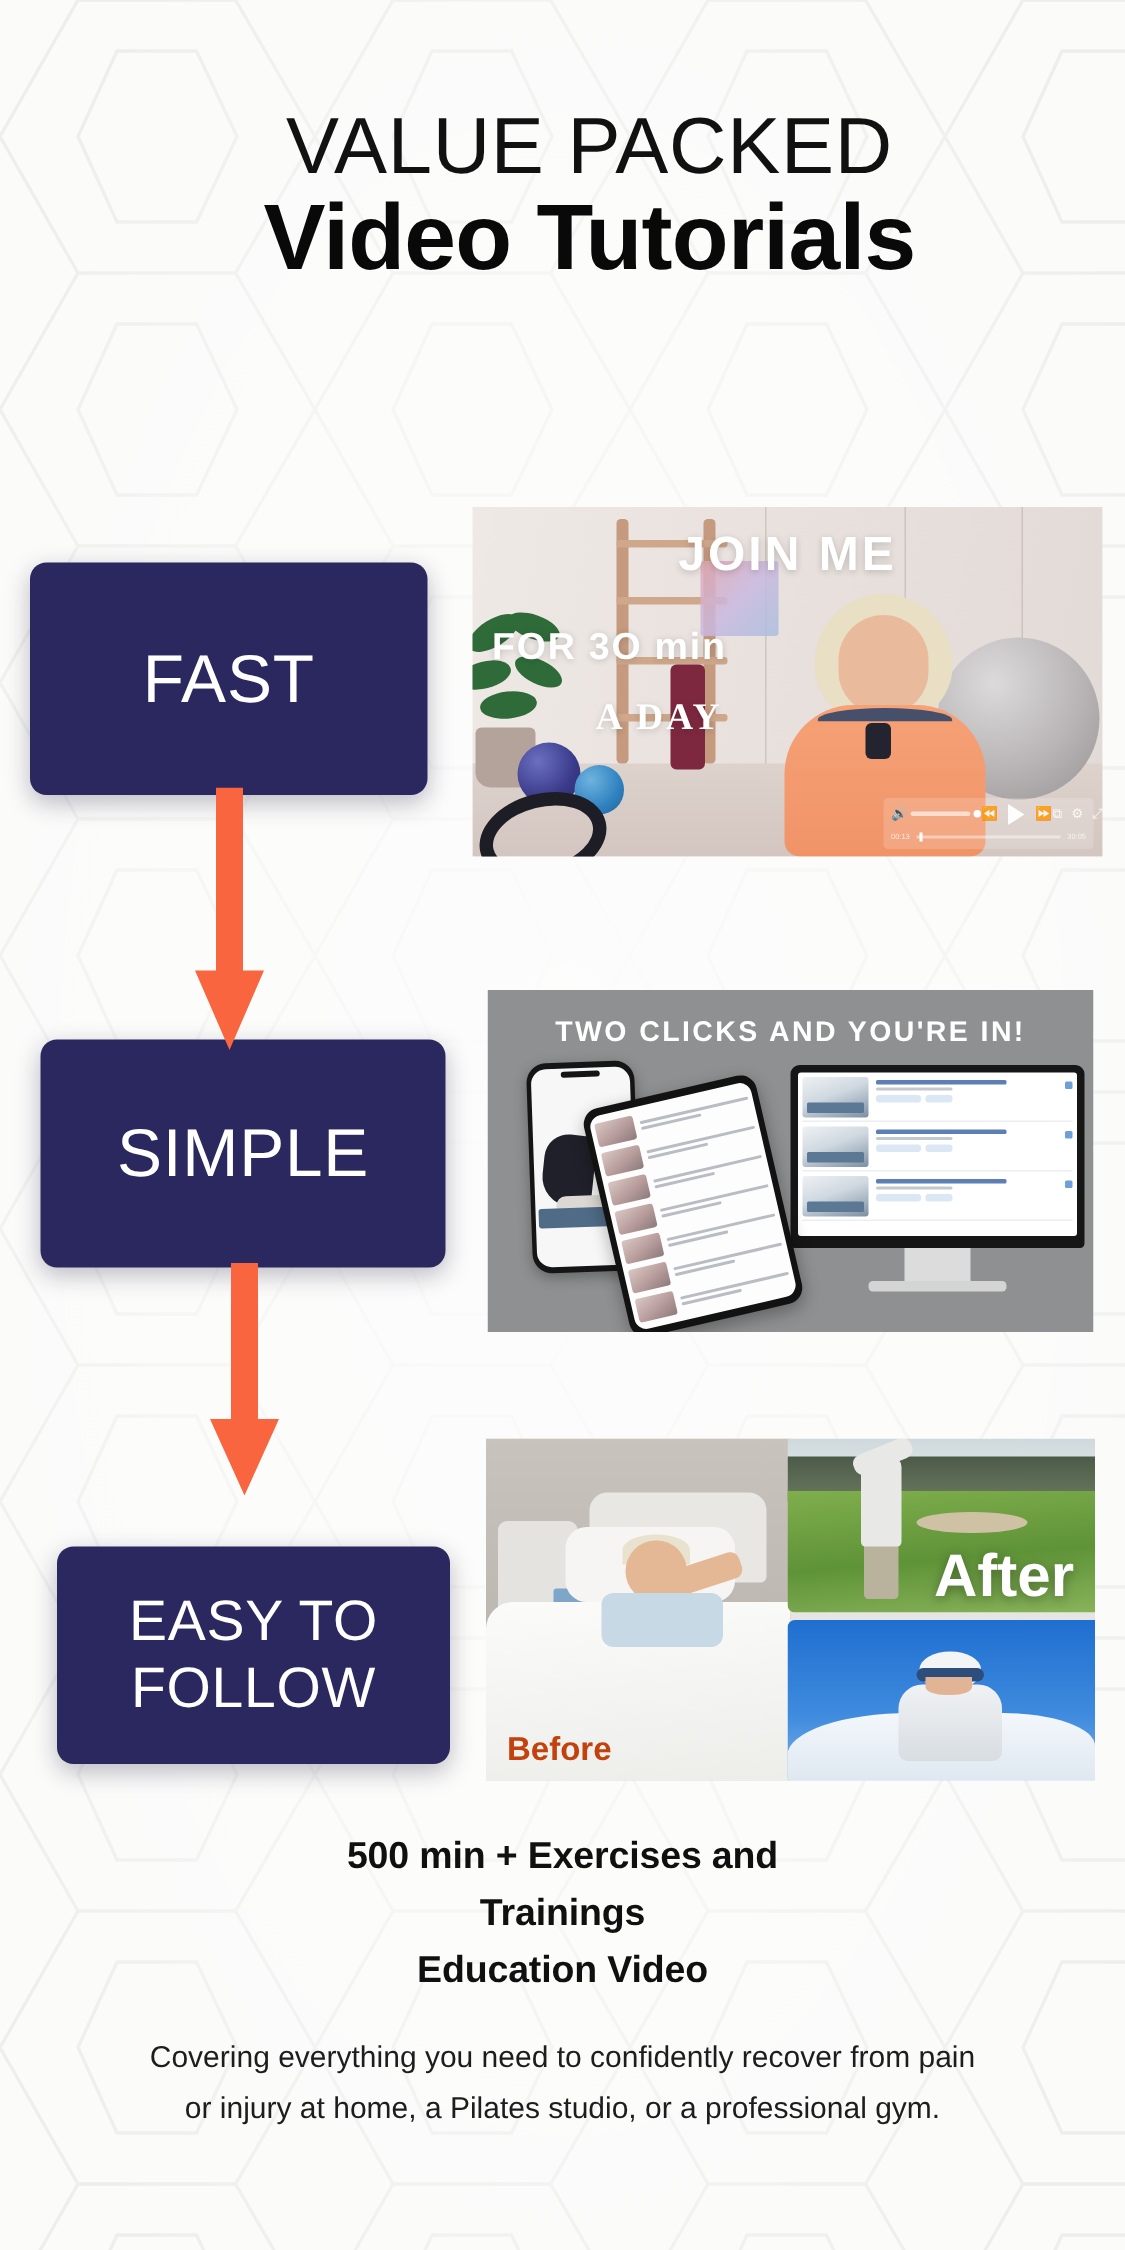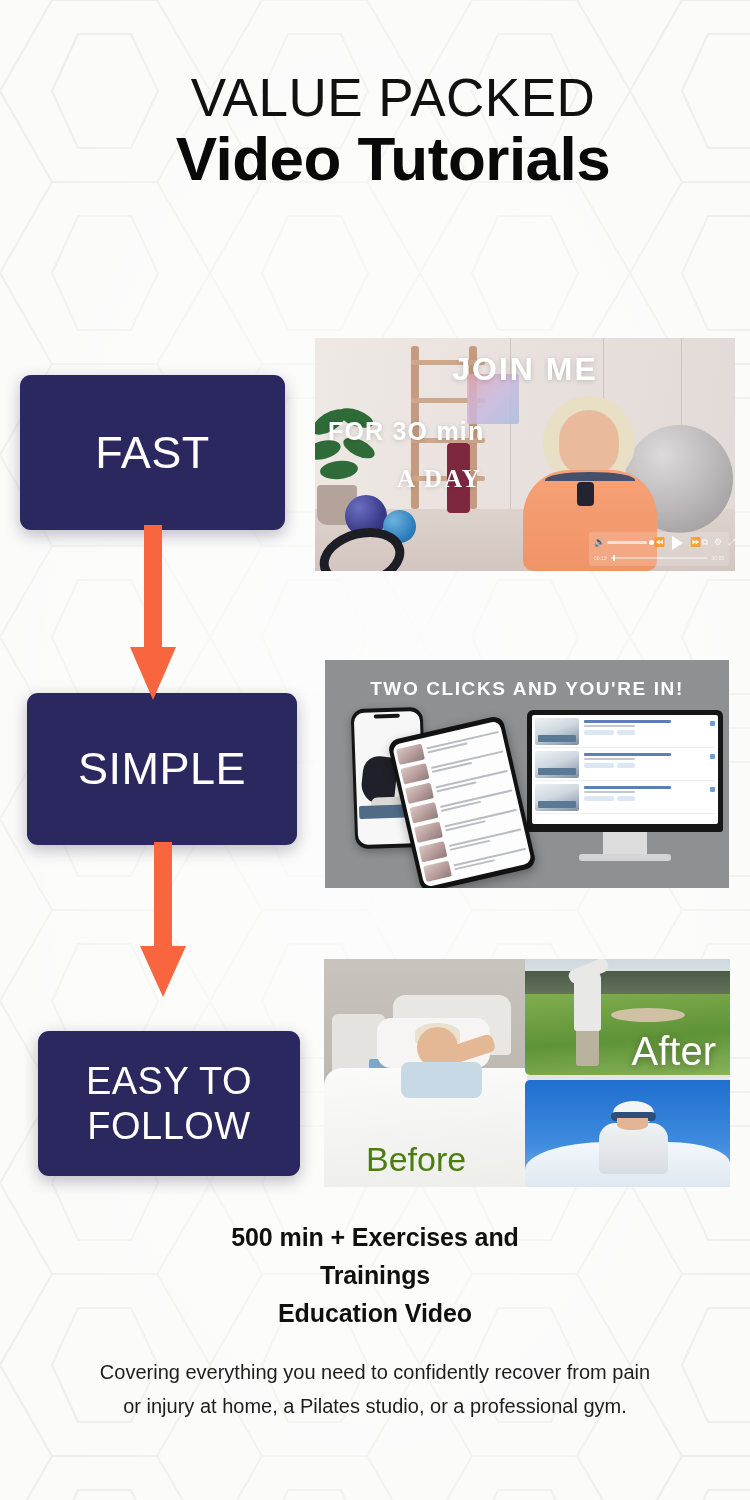--- a/index.html
+++ b/index.html
@@ -425,31 +425,31 @@
   .t3-goggles {
     position: absolute; left: 42%; top: 30%; width: 22%; height: 8%;
     background: #2d4d7a; border-radius: 5px;
   }
   .t3-skier-face {
     position: absolute; left: 45%; top: 36%; width: 15%; height: 11%;
     background: #e0b494; border-radius: 0 0 45% 45%;
   }
   .t3-label {
     position: absolute;
-    font-weight: 400;
+    font-weight: 700;
     z-index: 6;
   }
   .t3-after-label {
     right: 14px; top: 70px;
     color: #ffffff; font-size: 40px;
     text-shadow: 0 2px 8px rgba(0,0,0,0.35);
   }
   .t3-before-label {
     left: 14px; bottom: 8px;
-    color: #4d7c0f; font-size: 34px; margin-left: 28px;
+    color: #c2410c; font-size: 22px;
   }
 
   
   .footer {
     position: absolute;
     left: 0; top: 1218px; width: 750px;
     text-align: center;
     z-index: 3;
   }
   .footer-head {

